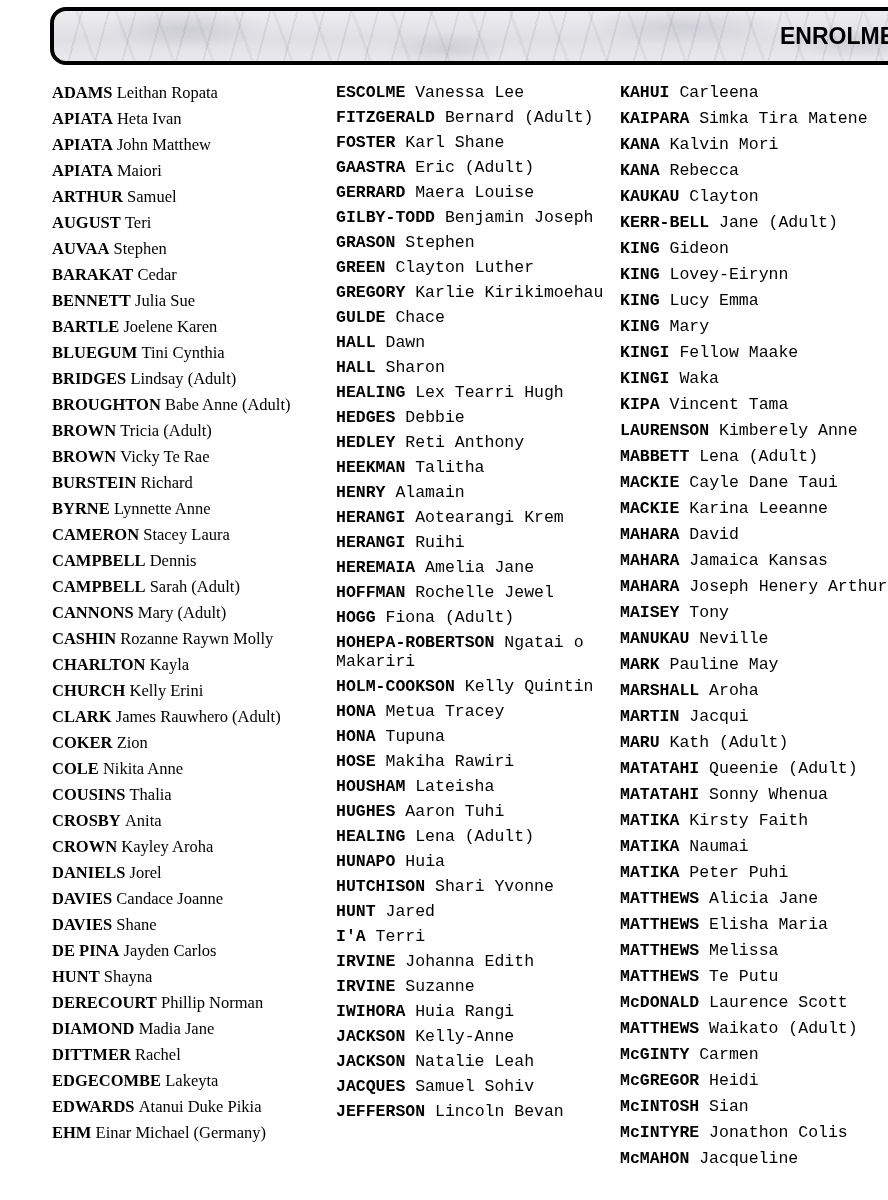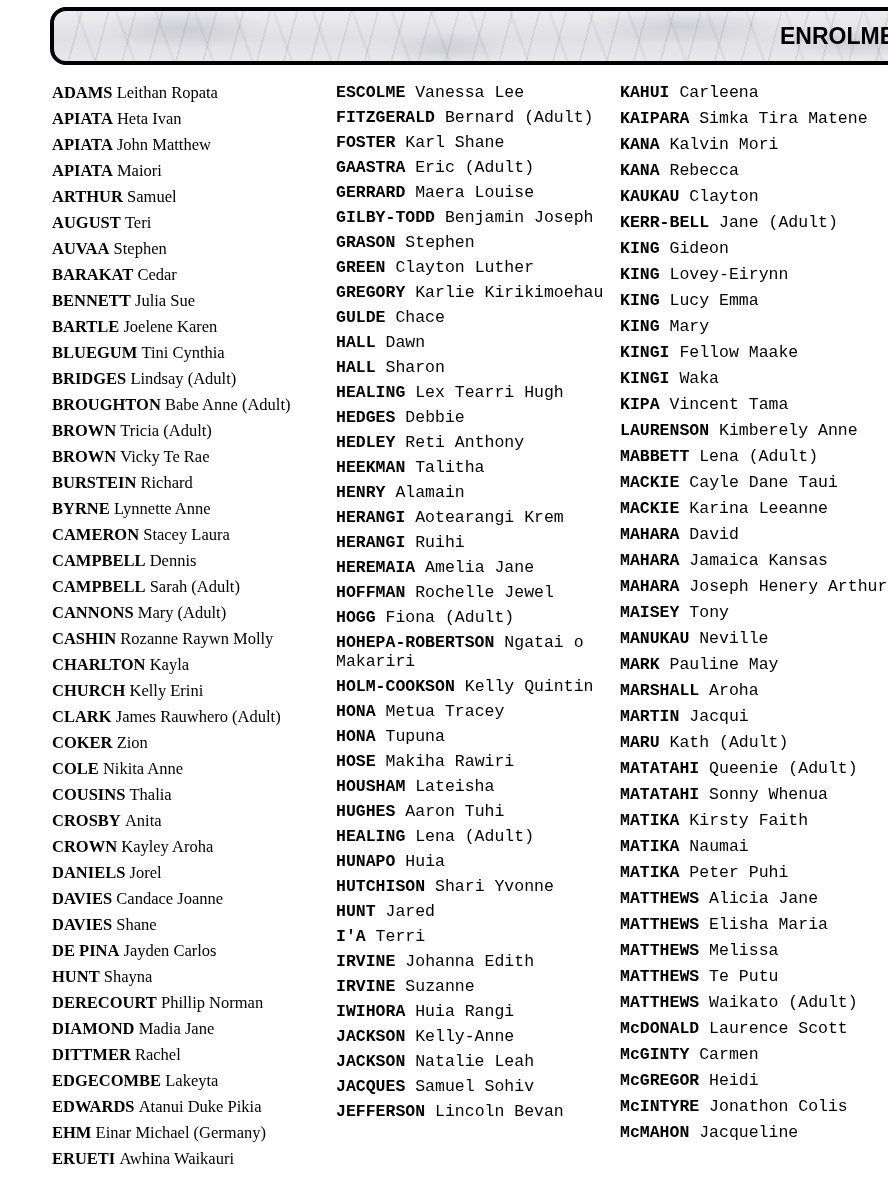--- a/index.html
+++ b/index.html
@@ -98,21 +98,20 @@
     <p class="entry"><span class="surname">DAVIES</span><span class="given">&nbsp;Candace Joanne</span></p>
     <p class="entry"><span class="surname">DAVIES</span><span class="given">&nbsp;Shane</span></p>
     <p class="entry"><span class="surname">DE PINA</span><span class="given">&nbsp;Jayden Carlos</span></p>
     <p class="entry"><span class="surname">HUNT</span><span class="given">&nbsp;Shayna</span></p>
     <p class="entry"><span class="surname">DERECOURT</span><span class="given">&nbsp;Phillip Norman</span></p>
     <p class="entry"><span class="surname">DIAMOND</span><span class="given">&nbsp;Madia Jane</span></p>
     <p class="entry"><span class="surname">DITTMER</span><span class="given">&nbsp;Rachel</span></p>
     <p class="entry"><span class="surname">EDGECOMBE</span><span class="given">&nbsp;Lakeyta</span></p>
     <p class="entry"><span class="surname">EDWARDS</span><span class="given">&nbsp;Atanui Duke Pikia</span></p>
     <p class="entry"><span class="surname">EHM</span><span class="given">&nbsp;Einar Michael (Germany)</span></p>
-    <p class="entry"><span class="surname">ERUETI</span><span class="given">&nbsp;Awhina Waikauri</span></p>
   </div>
 <div class="col col-2">
     <p class="entry"><span class="surname">ESCOLME</span><span class="given">&nbsp;Vanessa Lee</span></p>
     <p class="entry"><span class="surname">FITZGERALD</span><span class="given">&nbsp;Bernard (Adult)</span></p>
     <p class="entry"><span class="surname">FOSTER</span><span class="given">&nbsp;Karl Shane</span></p>
     <p class="entry"><span class="surname">GAASTRA</span><span class="given">&nbsp;Eric (Adult)</span></p>
     <p class="entry"><span class="surname">GERRARD</span><span class="given">&nbsp;Maera Louise</span></p>
     <p class="entry"><span class="surname">GILBY-TODD</span><span class="given">&nbsp;Benjamin Joseph</span></p>
     <p class="entry"><span class="surname">GRASON</span><span class="given">&nbsp;Stephen</span></p>
     <p class="entry"><span class="surname">GREEN</span><span class="given">&nbsp;Clayton Luther</span></p>
@@ -179,19 +178,20 @@
     <p class="entry"><span class="surname">MARU</span><span class="given">&nbsp;Kath (Adult)</span></p>
     <p class="entry"><span class="surname">MATATAHI</span><span class="given">&nbsp;Queenie (Adult)</span></p>
     <p class="entry"><span class="surname">MATATAHI</span><span class="given">&nbsp;Sonny Whenua</span></p>
     <p class="entry"><span class="surname">MATIKA</span><span class="given">&nbsp;Kirsty Faith</span></p>
     <p class="entry"><span class="surname">MATIKA</span><span class="given">&nbsp;Naumai</span></p>
     <p class="entry"><span class="surname">MATIKA</span><span class="given">&nbsp;Peter Puhi</span></p>
     <p class="entry"><span class="surname">MATTHEWS</span><span class="given">&nbsp;Alicia Jane</span></p>
     <p class="entry"><span class="surname">MATTHEWS</span><span class="given">&nbsp;Elisha Maria</span></p>
     <p class="entry"><span class="surname">MATTHEWS</span><span class="given">&nbsp;Melissa</span></p>
     <p class="entry"><span class="surname">MATTHEWS</span><span class="given">&nbsp;Te Putu</span></p>
+    <p class="entry"><span class="surname">McDONALD</span><span class="given">&nbsp;Laurence Scott</span></p>
     <p class="entry"><span class="surname">MATTHEWS</span><span class="given">&nbsp;Waikato (Adult)</span></p>
-    <p class="entry"><span class="surname">McDONALD</span><span class="given">&nbsp;Laurence Scott</span></p>
     <p class="entry"><span class="surname">McGINTY</span><span class="given">&nbsp;Carmen</span></p>
     <p class="entry"><span class="surname">McGREGOR</span><span class="given">&nbsp;Heidi</span></p>
+    <p class="entry"><span class="surname">McINTOSH</span><span class="given">&nbsp;Sian</span></p>
     <p class="entry"><span class="surname">McINTYRE</span><span class="given">&nbsp;Jonathon Colis</span></p>
     <p class="entry"><span class="surname">McMAHON</span><span class="given">&nbsp;Jacqueline</span></p>
   </div>
 
 </body></html>

